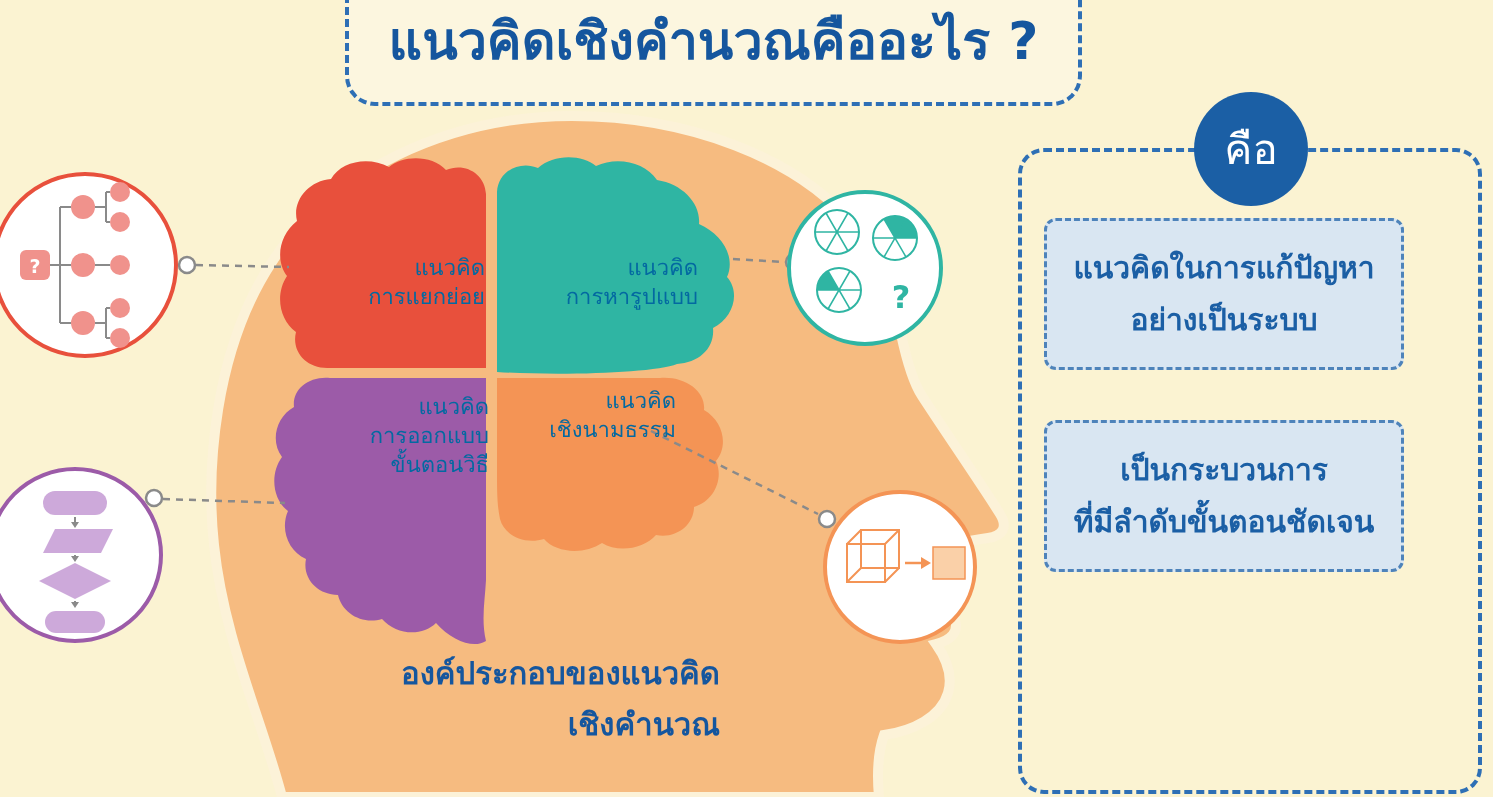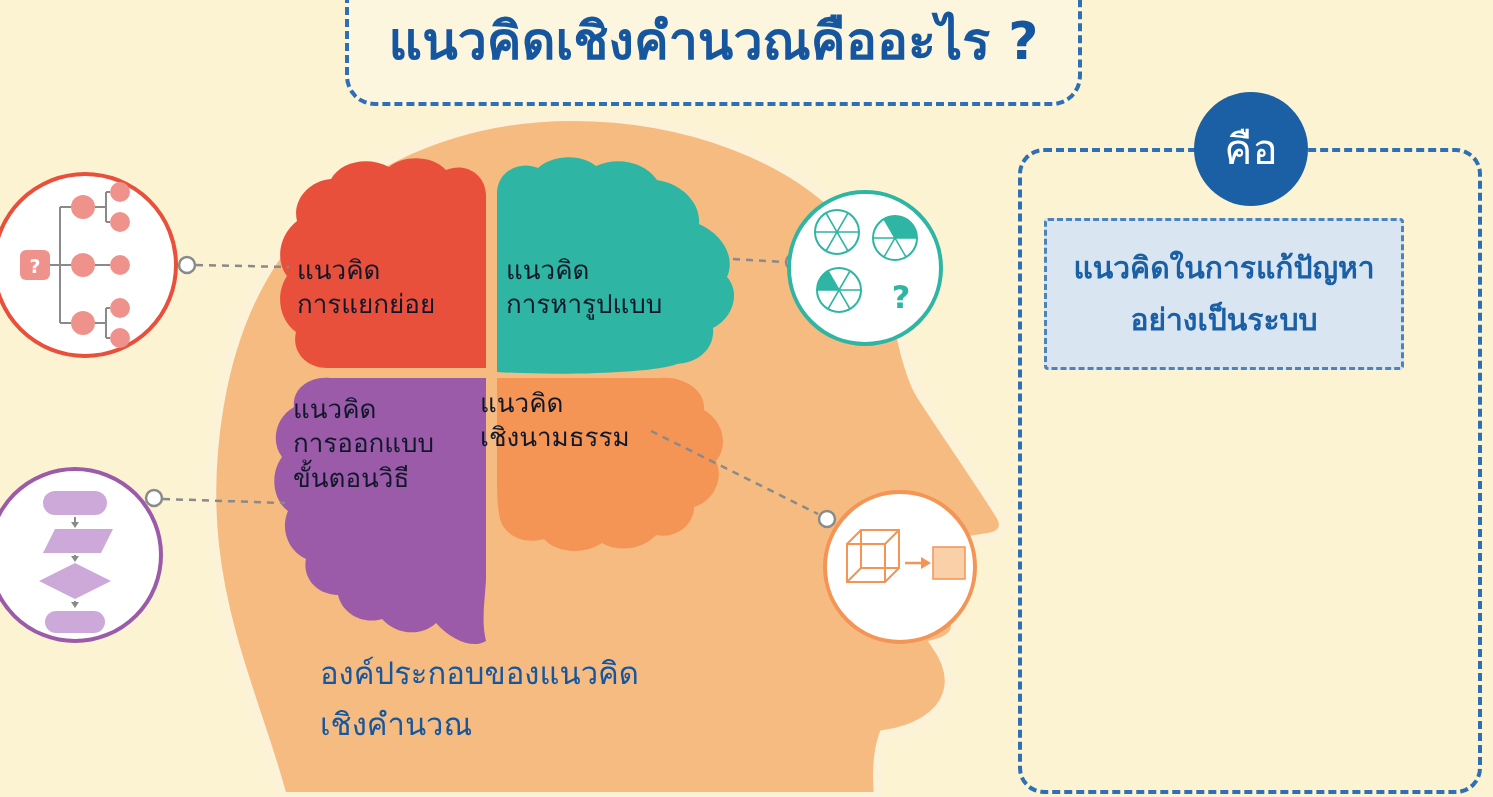--- a/index.html
+++ b/index.html
@@ -17,24 +17,24 @@
   .connector { stroke:var(--connector-gray); stroke-width:2.5; stroke-dasharray:7 6; fill:none; }
   .connector-ring { fill:#fff; stroke:var(--connector-gray); stroke-width:2.5; }
 
   
   #title-box { position:absolute; left:345px; top:-32px; width:737px; height:138px;
     border:4px dashed #2E6FB5; border-radius:30px; background:rgba(255,255,255,0.30);
     display:flex; align-items:flex-end; justify-content:center; padding-bottom:20px; }
   #title-text { font-size:52px; font-weight:bold; color:var(--title-blue); }
 
   
-  .brain-label { position:absolute; color:#0f172a; text-align:left; white-space:pre-line;
-    font-size:26px; line-height:1.32; }
-  #brain-caption { position:absolute; left:320px; top:648px; width:400px; text-align:left;
-    color:var(--title-blue); font-weight:normal; font-size:31px; line-height:1.65; white-space:pre-line; }
+  .brain-label { position:absolute; color:#0369a1; text-align:right; white-space:pre-line;
+    font-size:22px; line-height:1.32; }
+  #brain-caption { position:absolute; left:320px; top:648px; width:400px; text-align:right;
+    color:var(--title-blue); font-weight:bold; font-size:31px; line-height:1.65; white-space:pre-line; }
 
   
   .icon-circle { position:absolute; background:#fff; border-radius:50%; }
   #decomposition-circle { left:-8px;  top:172px; width:186px; height:186px; border:4px solid var(--brain-red); }
   #flowchart-circle     { left:-13px; top:467px; width:176px; height:176px; border:4px solid var(--brain-purple); }
   #pattern-circle       { left:787px; top:190px; width:156px; height:156px; border:4px solid var(--brain-teal); }
   #abstraction-circle   { left:823px; top:490px; width:154px; height:154px; border:4px solid var(--brain-orange); }
   .icon-circle svg { display:block; width:100%; height:100%; }
 
   
@@ -53,21 +53,21 @@
   .cube-arrow-head { fill:var(--brain-orange); }
   .cube-square { fill:var(--icon-orange-light); stroke:var(--brain-orange); stroke-width:1.5; }
 
   
   #definition-panel { position:absolute; left:1018px; top:148px; width:464px; height:646px;
     border:4px dashed #2E6FB5; border-radius:26px; }
   #definition-header { position:absolute; left:1194px; top:92px; width:114px; height:114px;
     border-radius:50%; background:var(--panel-blue); color:#fff; font-size:42px; font-weight:normal;
     display:flex; align-items:center; justify-content:center; }
   .definition-box { position:absolute; left:22px; width:360px; background:var(--box-bg);
-    border:3px dashed #4E83BA; border-radius:4px; color:var(--panel-blue); font-weight:bold;
+    border:3px dashed #4E83BA; border-radius:12px; color:var(--panel-blue); font-weight:bold;
     text-align:center; display:flex; align-items:center; justify-content:center;
     white-space:pre-line; font-size:30px; line-height:1.75; }
   #def-box-1 { top:66px;  height:152px; }
   #def-box-2 { top:268px; height:152px; }
   #def-box-3 { top:470px; height:156px; font-size:27px; }
 </style>
 </head>
 <body>
 
 <div id="canvas">
@@ -226,16 +226,18 @@
       <path class="cube-line" d="M20 50 L34 36 M58 50 L72 36 M20 88 L34 74 M58 88 L72 74"></path>
       <line class="cube-arrow" x1="78" y1="69" x2="94" y2="69"></line>
       <polygon class="cube-arrow-head" points="94,63 104,69 94,75"></polygon>
       <rect class="cube-square" x="106" y="53" width="32" height="32"></rect>
     </svg>
   </div>
 
   <div id="definition-panel">
     <div class="definition-box" id="def-box-1">แนวคิดในการแก้ปัญหา
 อย่างเป็นระบบ</div>
+    <div class="definition-box" id="def-box-2">เป็นกระบวนการ
+ที่มีลำดับขั้นตอนชัดเจน</div>
   </div>
   <div id="definition-header">คือ</div>
 
 </div>
 
 </body></html>

